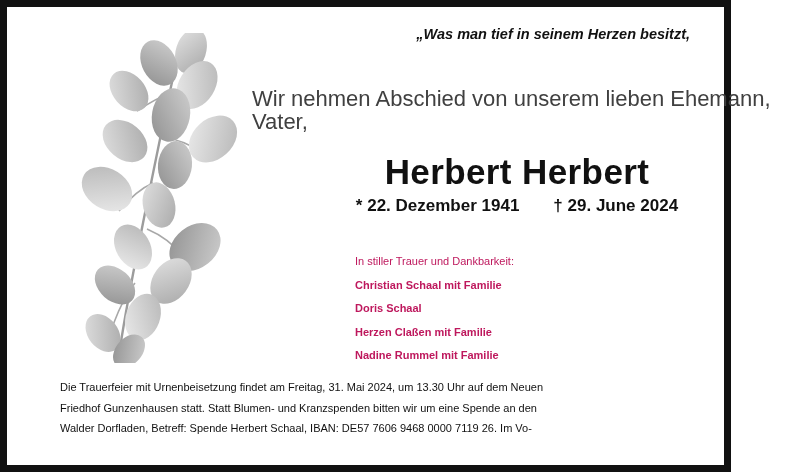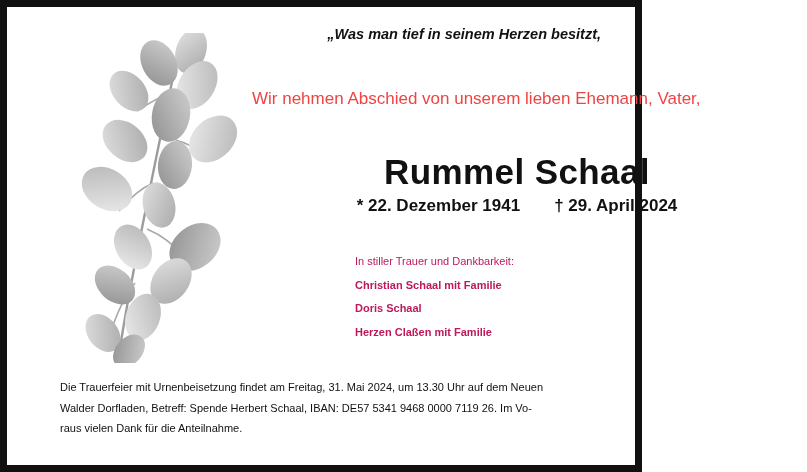--- a/index.html
+++ b/index.html
@@ -11,21 +11,21 @@
     width: 807px;
     height: 472px;
     font-family: "Liberation Sans", sans-serif;
     color: #111111;
     overflow: hidden;
   }
 
   .obituary {
     position: relative;
     box-sizing: border-box;
-    width: 642px;
+    width: 731px;
     height: 472px;
     background: #ffffff;
     border: 7px solid #111111;
     padding: 0;
   }
 
   
   .branch-art {
     position: absolute;
     left: 56px;
@@ -49,23 +49,23 @@
     color: #111111;
   }
   .quote-line { display: block; white-space: nowrap; }
 
   
   .intro {
     position: absolute;
     left: 245px;
     top: 80px;
     width: 530px;
-    font-size: 17px;
+    font-size: 22px;
     line-height: 23px;
-    color: #ef4444;
+    color: #404040;
   }
   .intro-line { display: block; }
 
   
   .name {
     position: absolute;
     left: 245px;
     top: 145px;
     width: 530px;
     text-align: center;
@@ -168,32 +168,33 @@
   </div>
 
   <div class="quote-block">
     <span class="quote-line">„Was man tief in seinem Herzen besitzt,</span>
   </div>
 
   <div class="intro">
     <span class="intro-line">Wir nehmen Abschied von unserem lieben Ehemann, Vater,</span>
   </div>
 
-  <div class="name">Rummel Schaal</div>
+  <div class="name">Herbert Herbert</div>
 
   <div class="dates">
-    <span class="birth">* 22. Dezember 1941</span><span class="death">† 29. April 2024</span>
+    <span class="birth">* 22. Dezember 1941</span><span class="death">† 29. June 2024</span>
   </div>
 
   <div class="mourners">
     <div class="mourners-heading">In stiller Trauer und Dankbarkeit:</div>
     <div class="mourner-name">Christian Schaal mit Familie</div>
     <div class="mourner-name">Doris Schaal</div>
     <div class="mourner-name">Herzen Claßen mit Familie</div>
+    <div class="mourner-name">Nadine Rummel mit Familie</div>
   </div>
 
   <div class="footer">
     <span class="footer-line">Die Trauerfeier mit Urnenbeisetzung findet am Freitag, 31. Mai 2024, um 13.30 Uhr auf dem Neuen</span>
-    <span class="footer-line">Walder Dorfladen, Betreff: Spende Herbert Schaal, IBAN: DE57 5341 9468 0000 7119 26. Im Vo-</span>
-    <span class="footer-line">raus vielen Dank für die Anteilnahme.</span>
+    <span class="footer-line">Friedhof Gunzenhausen statt. Statt Blumen- und Kranzspenden bitten wir um eine Spende an den</span>
+    <span class="footer-line">Walder Dorfladen, Betreff: Spende Herbert Schaal, IBAN: DE57 7606 9468 0000 7119 26. Im Vo-</span>
   </div>
 
 </div>
 
 </body></html>

